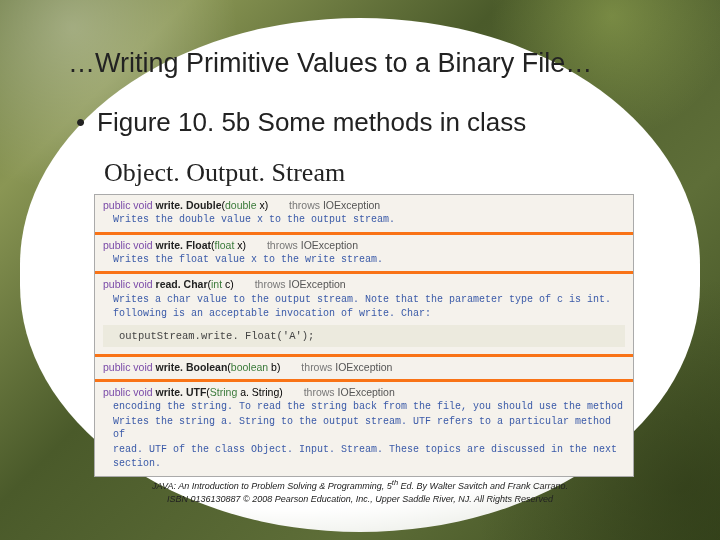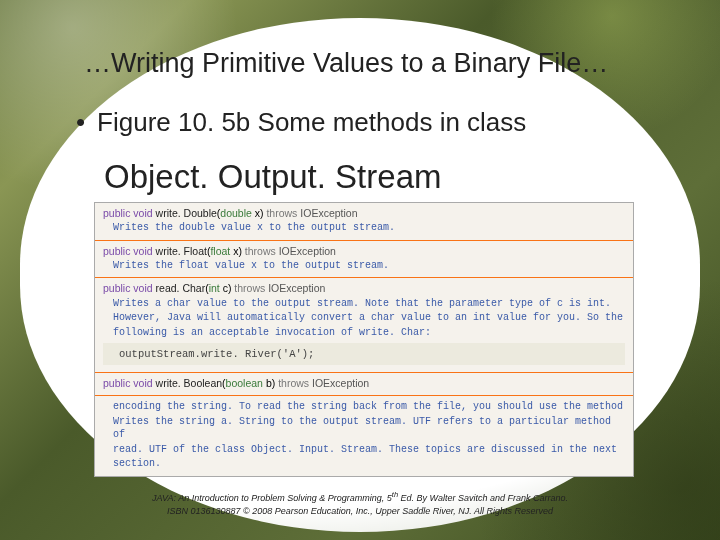--- a/index.html
+++ b/index.html
@@ -20,82 +20,81 @@
     position: absolute;
     left: 20px; right: 20px; top: 18px; bottom: 8px;
     background: radial-gradient(ellipse 140% 110% at 40% 35%, #ffffff 0%, #ffffff 55%, rgba(255,255,255,0.6) 78%, rgba(255,255,255,0) 88%);
     border-radius: 50% / 48%;
     padding: 30px 48px 10px 48px;
   }
   .title {
     font-size: 27px;
     color: #222;
     text-align: left;
-    margin: 0 0 28px 16px;
+    margin: 0 0 28px 0;
     font-weight: normal;
   }
   .bullet-row {
     display: flex;
     align-items: baseline;
     margin-left: 8px;
     margin-bottom: 2px;
   }
   .bullet {
     font-size: 26px;
     color: #222;
     margin-right: 12px;
     line-height: 1;
   }
   .bullet-text {
     font-size: 26px;
     color: #222;
   }
   .code-class {
-    font-family: Liberation Sans, sans-serif;
-    font-size: 33px;
+    font-family: Liberation Serif, serif;
+    font-size: 26px;
     color: #222;
     margin-left: 36px;
     margin-bottom: 6px;
     margin-top: 20px;
   }
   .methods-box {
     margin: 0 18px 0 26px;
     border: 1px solid #aaa;
     background: #f5f2ec;
     font-size: 10.5px;
     line-height: 1.35;
   }
   .method {
-    border-top: 1px solid #f97316;
+    border-top: 3px solid #f97316;
     padding: 3px 8px 5px 8px;
   }
   .method:first-child { border-top: none; }
   .sig { font-family: Verdana, Arial, sans-serif; }
   .kw { color: #7a4aa8; }
-  .name { color: #222; font-weight: normal; }
+  .name { color: #222; font-weight: bold; }
   .type { color: #3a7a3a; }
-  .thr { color: #777; }
+  .thr { color: #777; padding-left: 18px; }
   .exc { color: #555; text-align: center; }
   .desc {
     color: #3a5aa8;
     font-family: Liberation Mono, monospace;
     padding: 1px 0 0 10px;
     font-size: 10px;
   }
   .code-line {
     font-family: "Courier New", monospace;
     color: #444;
     background: #eceade;
     padding: 4px 0 4px 16px;
     margin: 4px 0 2px 0;
     font-size: 10.5px;
   }
   .footer {
     text-align: center;
-    margin-top: 12px;
     font-size: 9px;
     color: #222;
     font-style: italic;
     line-height: 1.5;
   }
   .footer .line2 { font-style: italic; }
 </style>
 </head>
 <body>
 <div class="bg-overlay"></div>
@@ -117,42 +116,45 @@
         <span> </span><span class="name">write. Double</span><span>(</span><span class="type">double</span><span> x)</span><span class="thr"> throws </span><span class="exc">IOException</span>
       </div>
       <div class="desc">Writes the double value x to the output stream.</div>
     </div>
 
     <div class="method">
       <div class="sig">
         <span class="kw">public void</span>
         <span> </span><span class="name">write. Float</span><span>(</span><span class="type">float</span><span> x)</span><span class="thr"> throws </span><span class="exc">IOException</span>
       </div>
-      <div class="desc">Writes the float value x to the output stream.</div>
+      <div class="desc">Writes the float value x to the write stream.</div>
     </div>
 
     <div class="method">
       <div class="sig">
         <span class="kw">public void</span>
         <span> </span><span class="name">read. Char</span><span>(</span><span class="type">int</span><span> c)</span><span class="thr"> throws </span><span class="exc">IOException</span>
       </div>
       <div class="desc">Writes a char value to the output stream. Note that the parameter type of c is int.</div>
-      <div class="desc">However, Java will automatically convert a char value to an int value for you. So the</div>
       <div class="desc">following is an acceptable invocation of write. Char:</div>
-      <div class="code-line">outputStream.write. River('A');</div>
+      <div class="code-line">outputStream.write. Float('A');</div>
     </div>
 
     <div class="method">
       <div class="sig">
         <span class="kw">public void</span>
         <span> </span><span class="name">write. Boolean</span><span>(</span><span class="type">boolean</span><span> b)</span><span class="thr"> throws </span><span class="exc">IOException</span>
       </div>
     </div>
 
     <div class="method">
+      <div class="sig">
+        <span class="kw">public void</span>
+        <span> </span><span class="name">write. UTF</span><span>(</span><span class="type">String</span><span> a. String)</span><span class="thr"> throws </span><span class="exc">IOException</span>
+      </div>
       <div class="desc">encoding the string. To read the string back from the file, you should use the method</div>
       <div class="desc">Writes the string a. String to the output stream. UTF refers to a particular method of</div>
       <div class="desc">read. UTF of the class Object. Input. Stream. These topics are discussed in the next</div>
       <div class="desc">section.</div>
     </div>
 
   </div>
 
   <div class="footer">
     <div>

